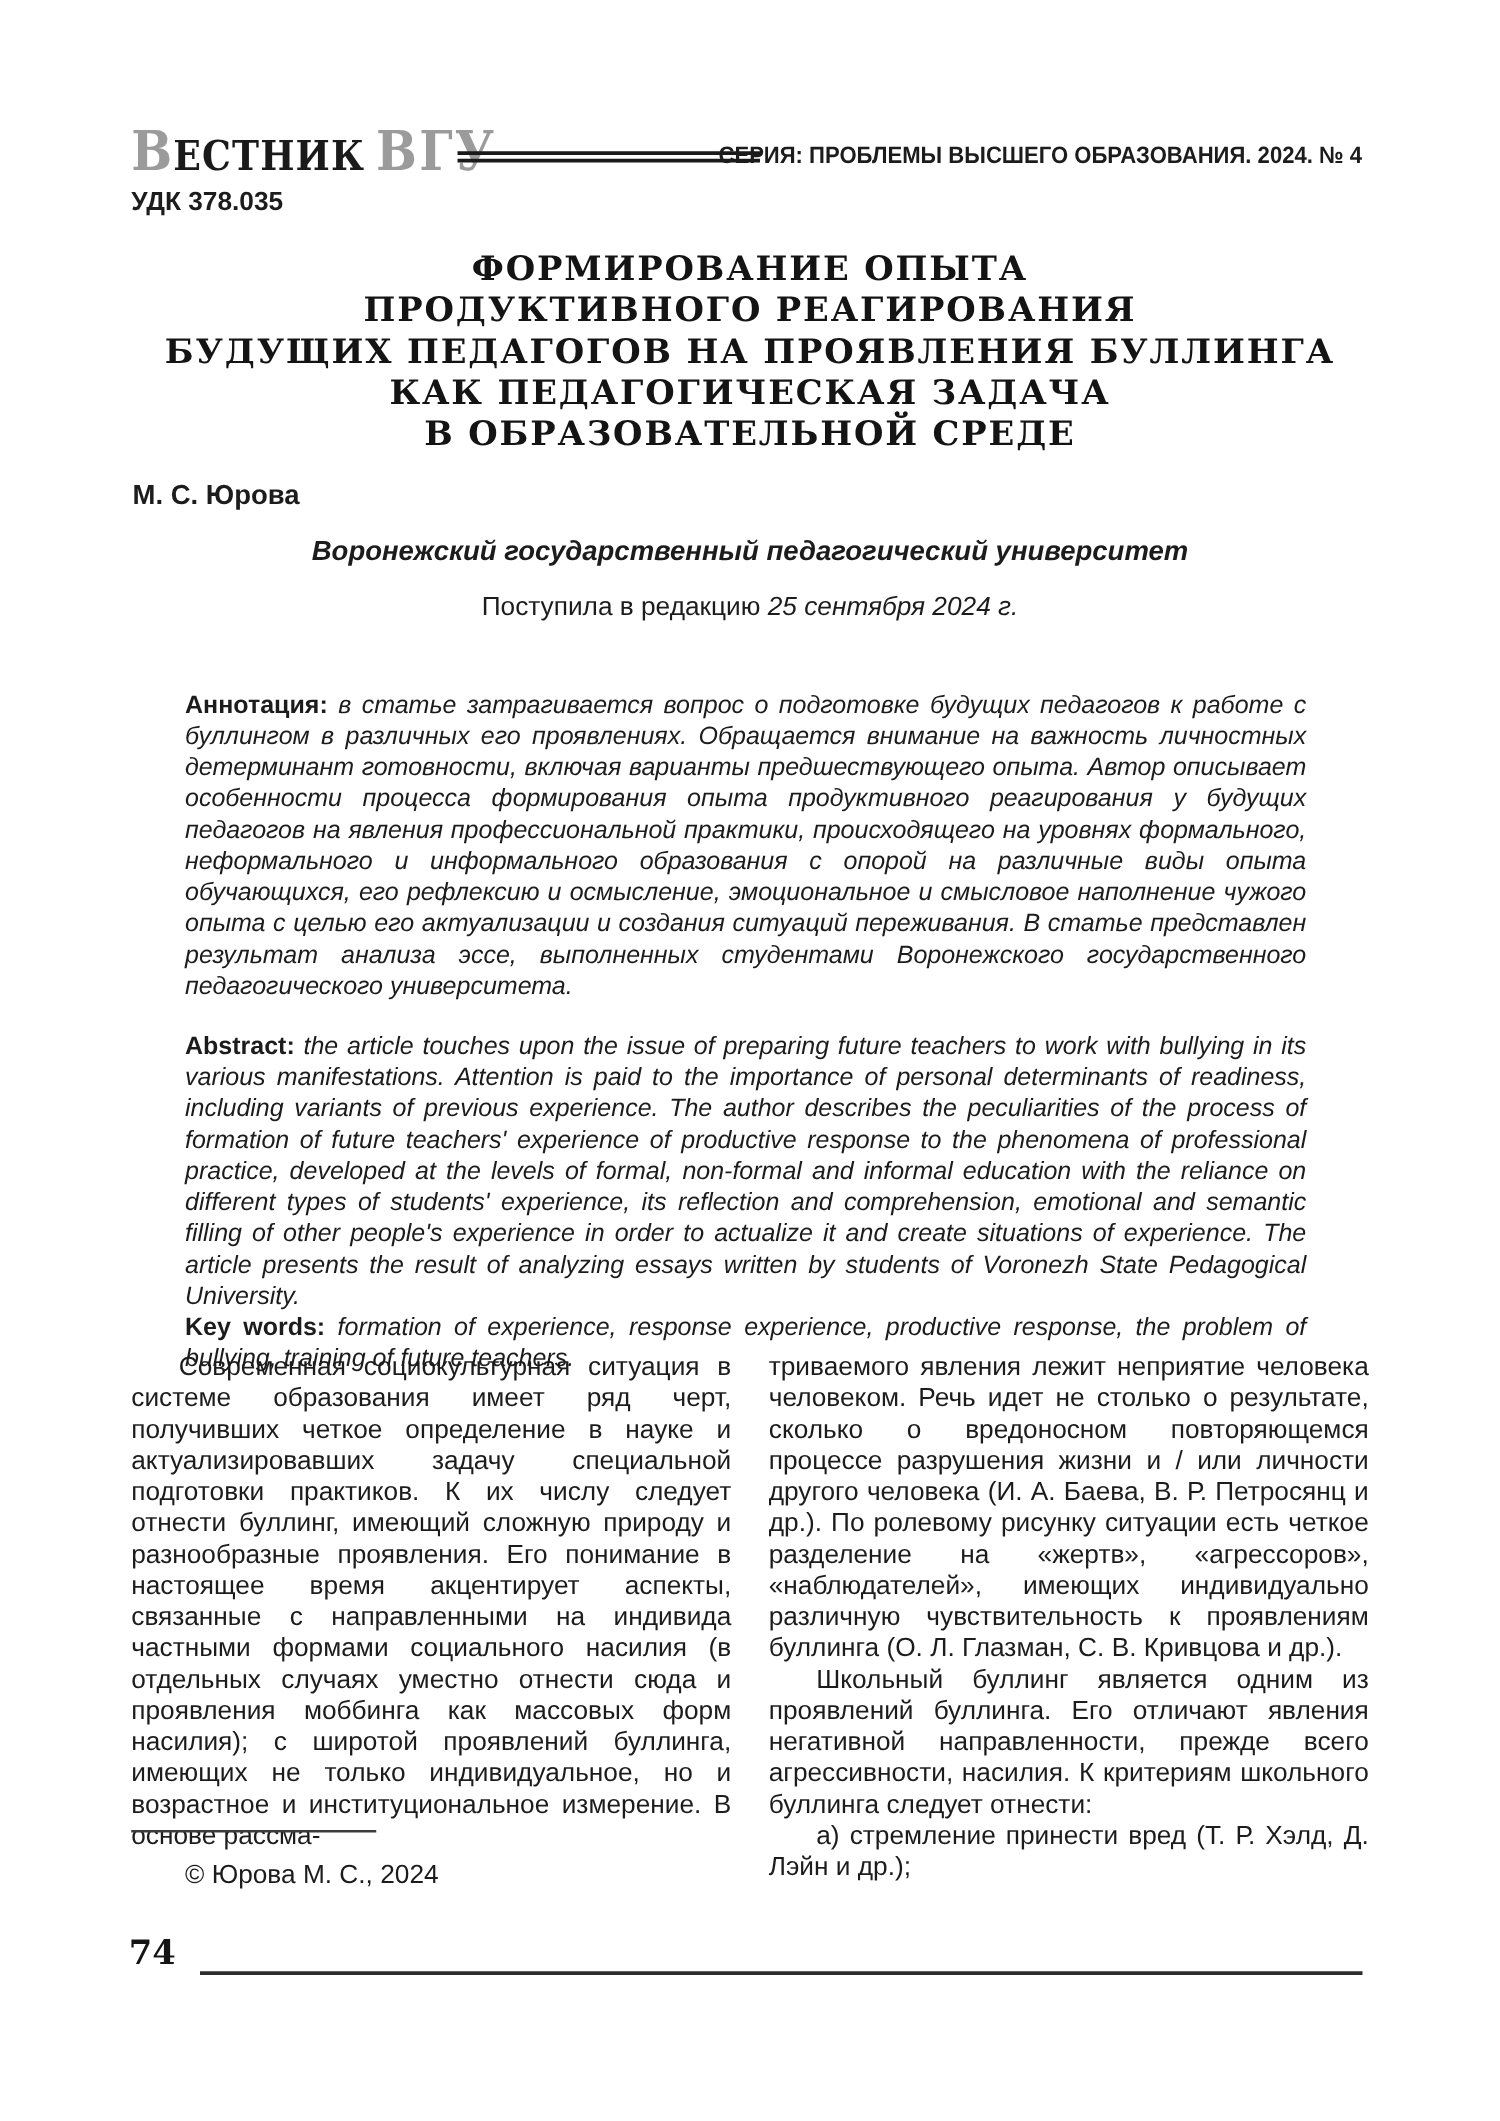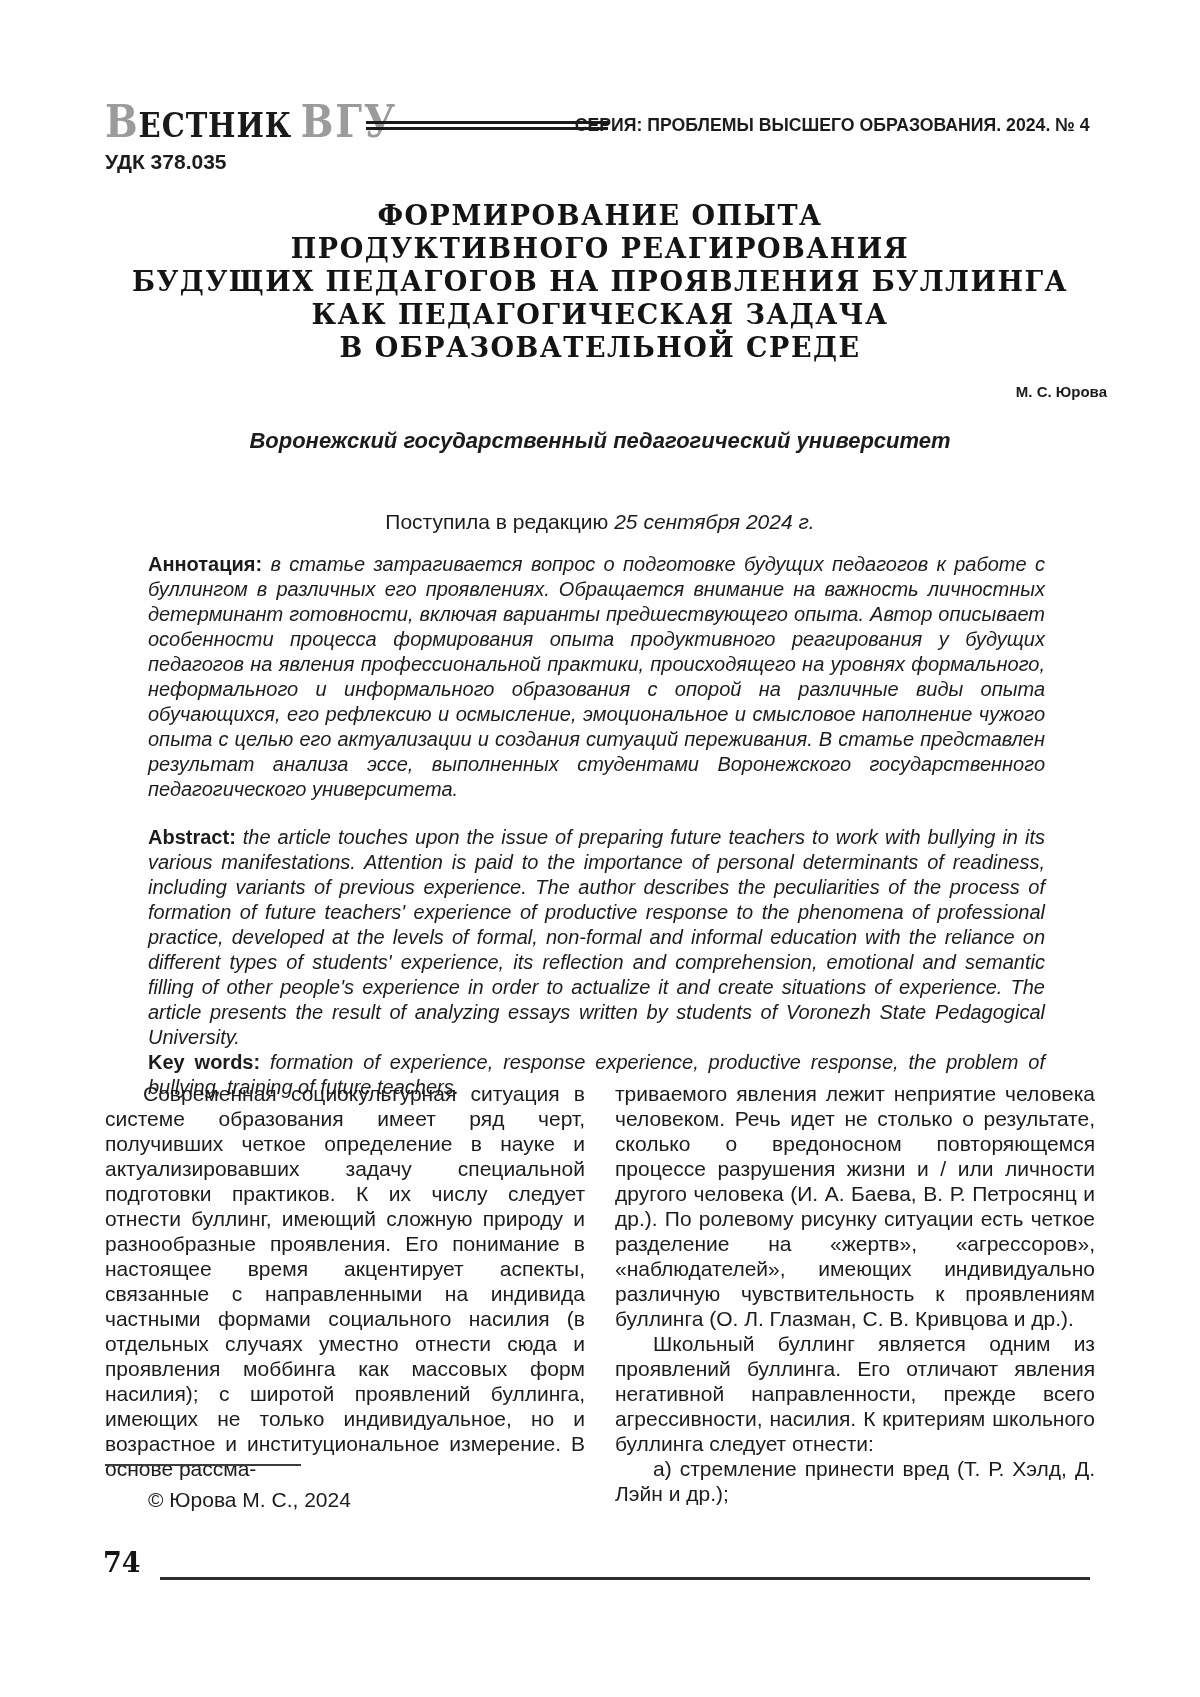--- a/index.html
+++ b/index.html
@@ -20,26 +20,26 @@
   .header-rule .bar{height:3px;background:#1a1a1a;}
   .header-rule .bar + .bar{margin-top:3px;}
   .series{position:absolute;right:110px;top:114px;white-space:nowrap;
     font-weight:bold;font-size:19px;letter-spacing:0;
     transform:scaleX(0.93);transform-origin:100% 50%;}
   
   .udc{position:absolute;left:105px;top:150px;font-weight:bold;font-size:21px;}
   .title{position:absolute;left:105px;top:199px;width:990px;text-align:center;
     font-family:"DejaVu Serif",serif;font-weight:bold;font-size:27px;
     line-height:33px;letter-spacing:1.5px;color:#141414;}
-  .author{position:absolute;left:117px;top:383px;width:990px;text-align:right;
-    font-weight:bold;font-size:15px;}
+  .author{position:absolute;left:106px;top:383px;width:990px;text-align:left;
+    font-weight:bold;font-size:22px;}
   .affiliation{position:absolute;left:105px;top:428px;width:990px;text-align:center;
     font-weight:bold;font-style:italic;font-size:22px;}
   .received{position:absolute;left:105px;top:474px;width:990px;text-align:center;
-    font-size:21px;margin-top:36px;}
+    font-size:21px;}
   .received .it{font-style:italic;}
   
   .abstract-block{position:absolute;left:148px;top:552px;width:897px;
     font-size:20px;line-height:25px;text-align:justify;}
   .ab-p{margin:0;font-style:italic;}
   .ab-label{font-style:normal;font-weight:bold;}
   .gap-before{margin-top:23px;}
   
   .columns{position:absolute;left:105px;top:1081px;width:990px;
     display:flex;gap:30px;font-size:21px;line-height:25px;text-align:justify;}

